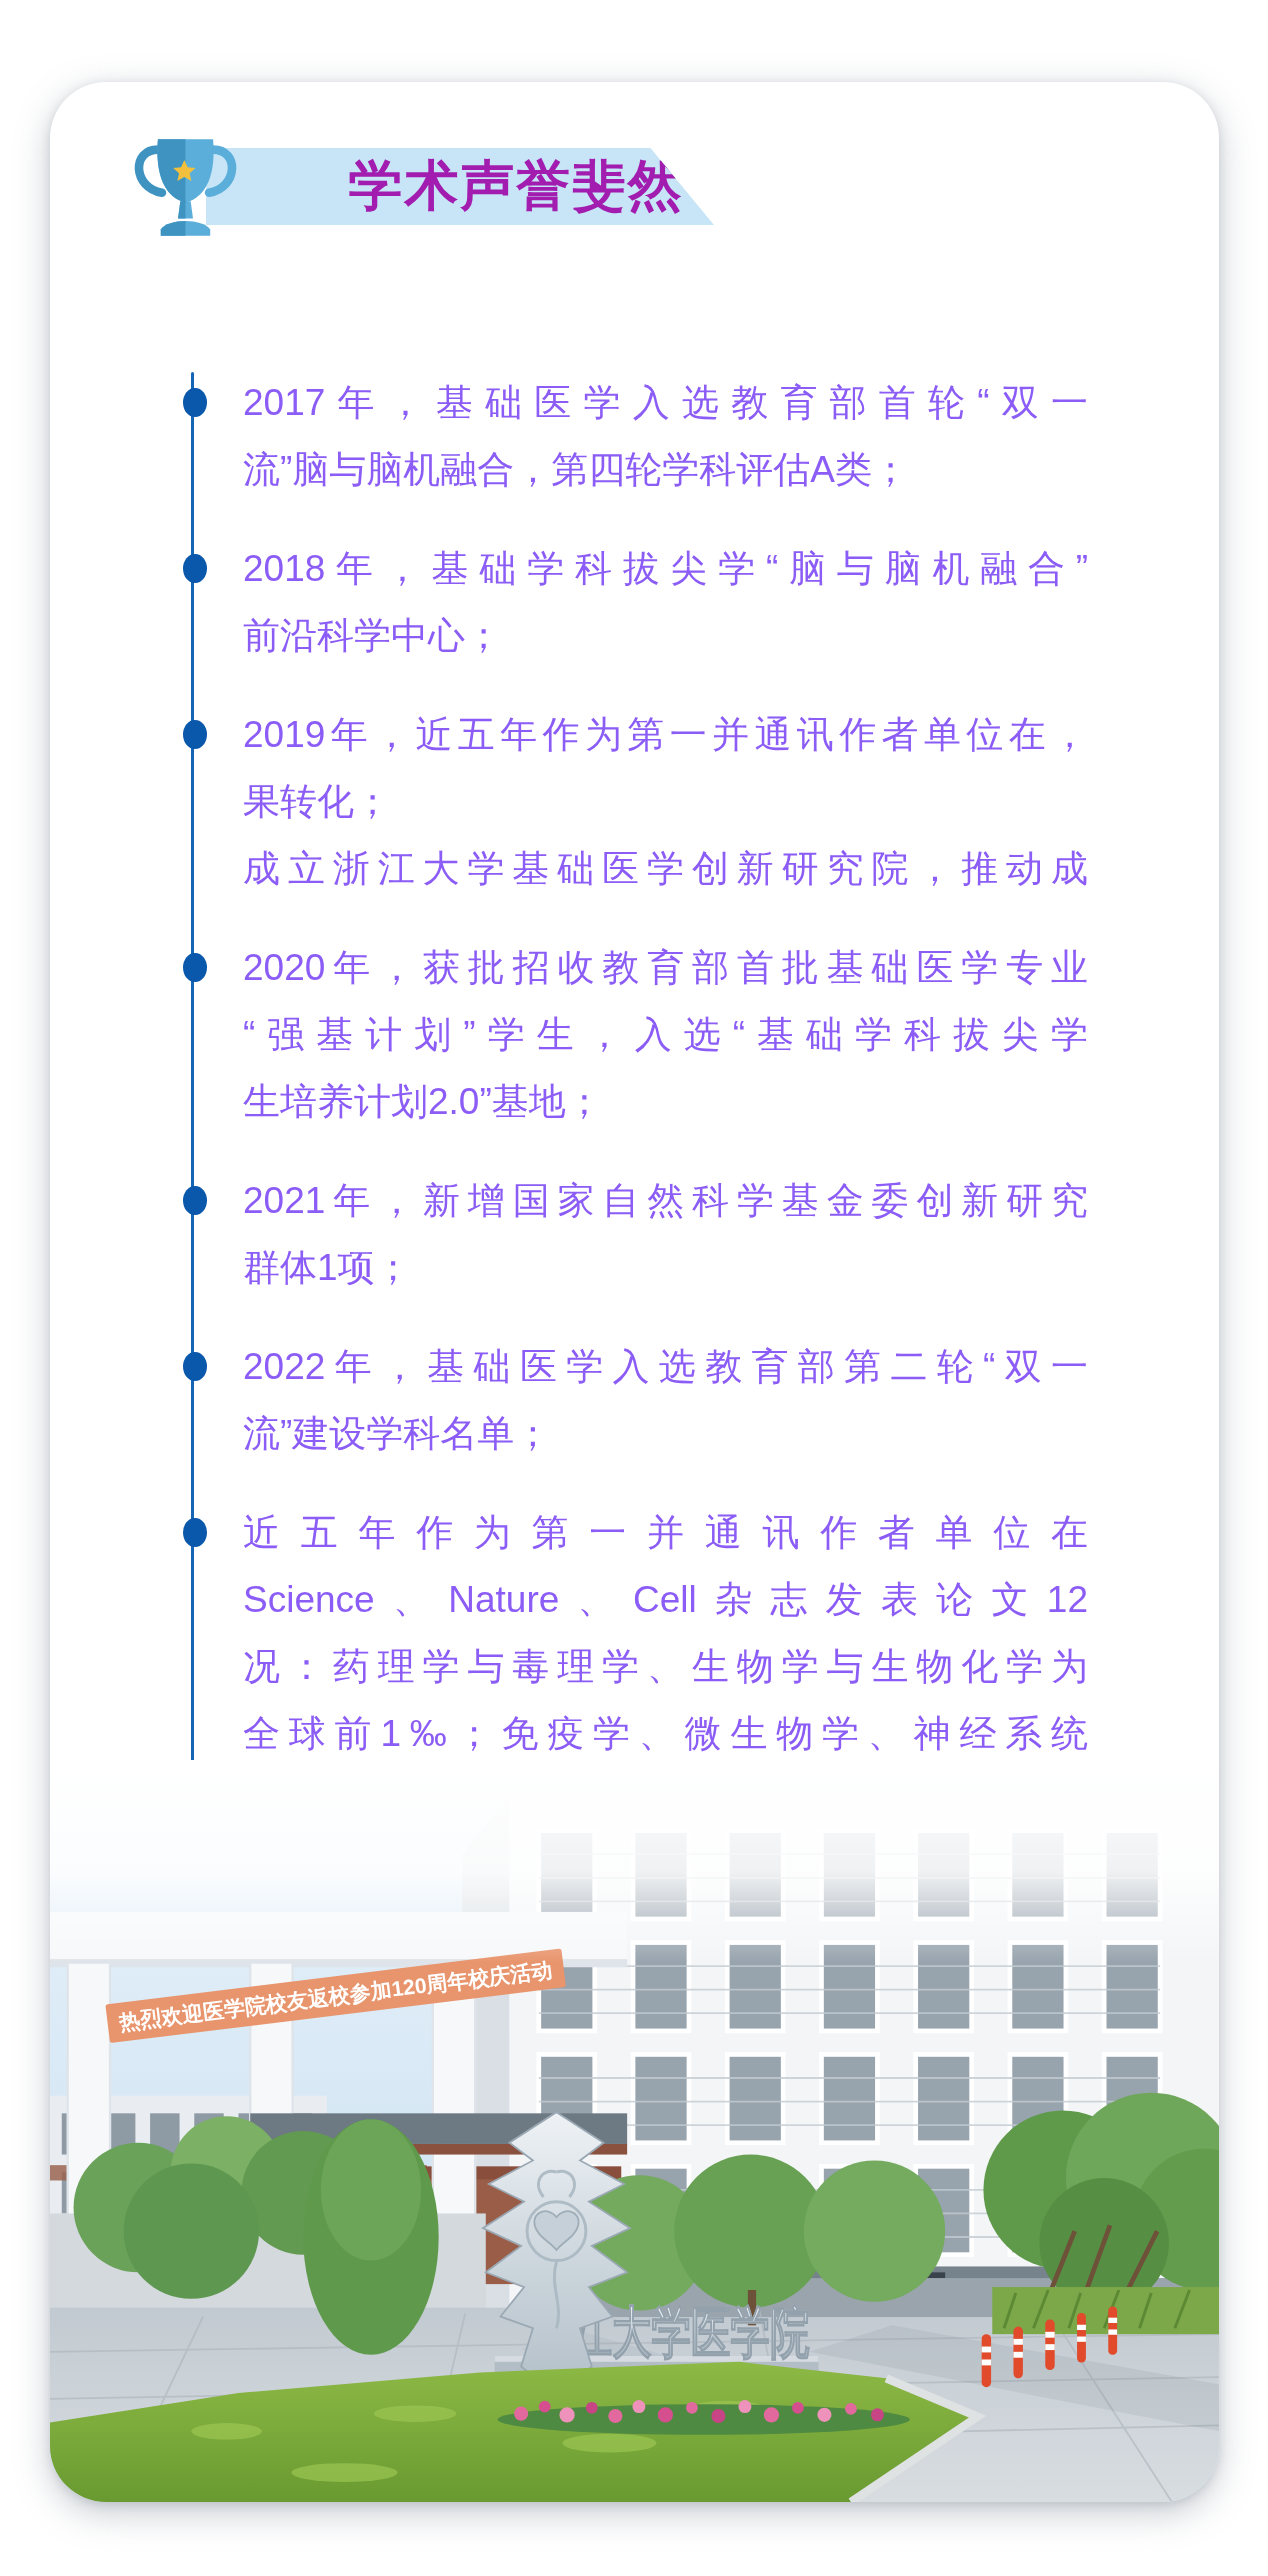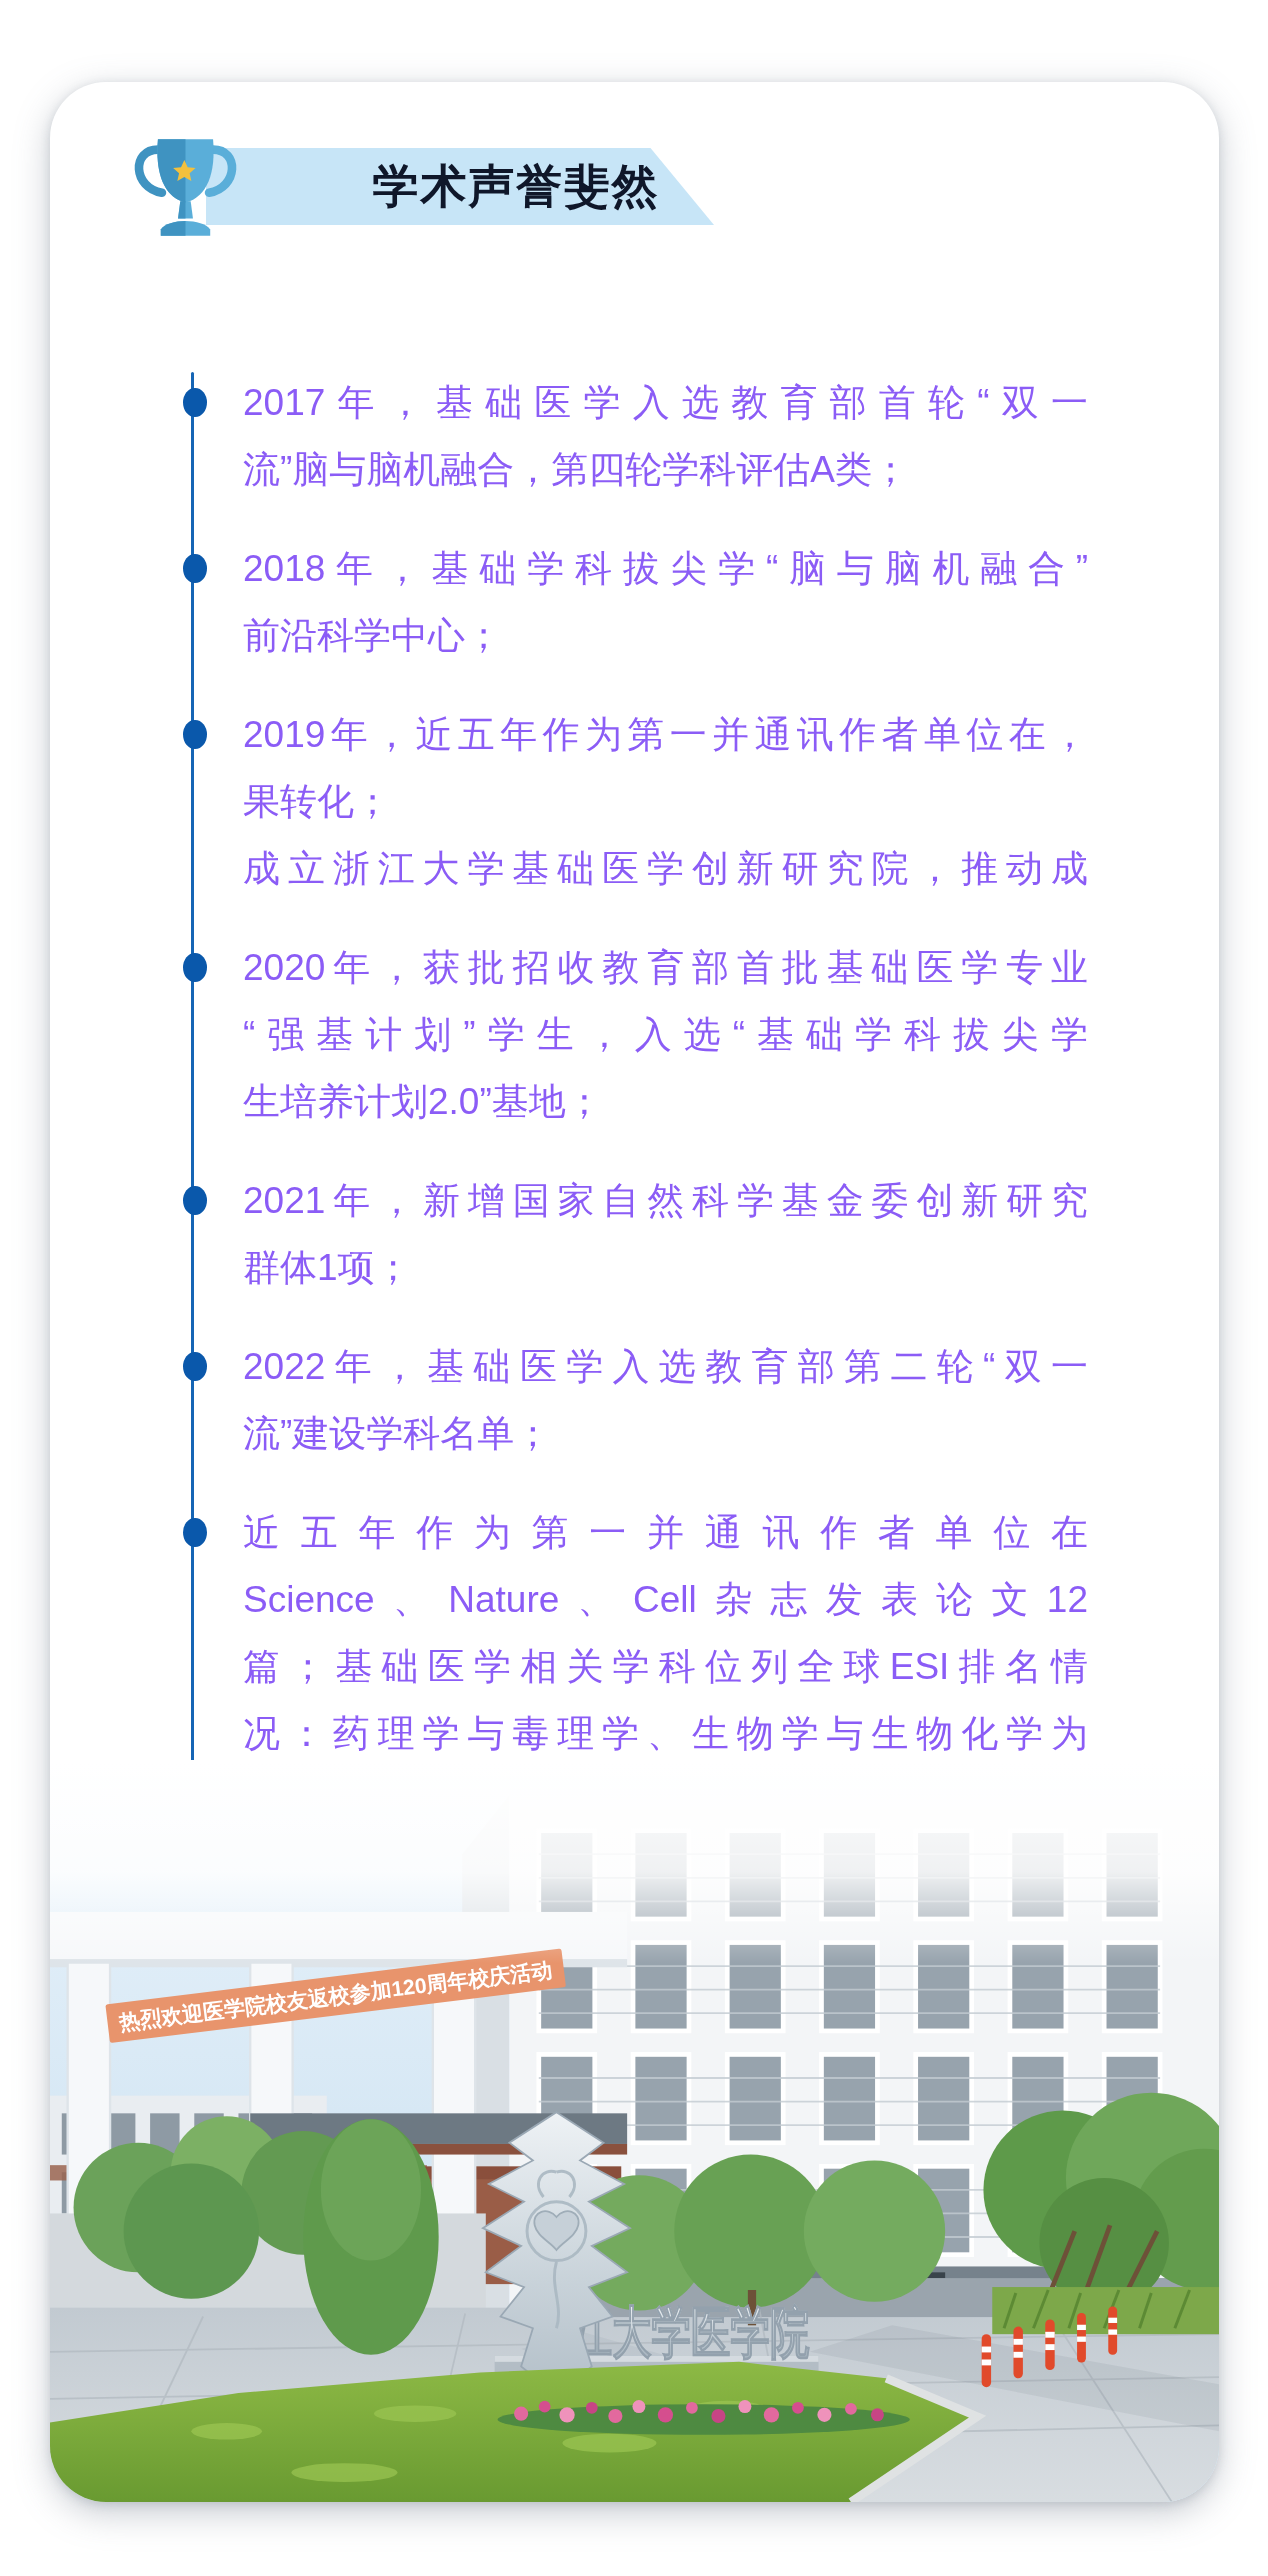--- a/index.html
+++ b/index.html
@@ -16,21 +16,21 @@
   
   .hdr-banner{
     position:absolute;left:156px;top:66px;width:508px;height:77px;
     background:#c7e5f7;
     -webkit-clip-path:polygon(0 0,87.5% 0,100% 100%,0 100%);
     clip-path:polygon(0 0,87.5% 0,100% 100%,0 100%);
     display:flex;align-items:center;justify-content:center;
     padding-left:112px;box-sizing:border-box;
   }
   .hdr-title{
-    font-size:46px;font-weight:bold;color:#0f172a;letter-spacing:1.8px;white-space:nowrap;
+    font-size:54px;font-weight:bold;color:#a21caf;letter-spacing:1.8px;white-space:nowrap;
   }
   .trophy{position:absolute;left:78px;top:55px;width:115px;height:100px;}
   
   .tl-rule{
     position:absolute;left:141px;top:290px;width:2.9px;height:1590px;
     background:#1565b5;border-radius:1.8px;
   }
   .timeline{position:absolute;left:193px;top:287px;width:845px;}
   .tl-item{position:relative;margin-bottom:32px;}
   .tl-item .dot{
@@ -127,21 +127,20 @@
         <div class="para">
           <div class="jline">2022年，基础医学入选教育部第二轮“双一</div>
           <div class="jline end">流”建设学科名单；</div>
         </div>
       </div>
       <div class="tl-item">
         <span class="dot"></span>
         <div class="para">
           <div class="jline">近五年作为第一并通讯作者单位在</div>
           <div class="jline">Science、Nature、Cell杂志发表论文12</div>
-          <div class="jline">篇；基础医学相关学科位列全球ESI排名情</div>
           <div class="jline">况：药理学与毒理学、生物学与生物化学为</div>
           <div class="jline">全球前1‰；免疫学、微生物学、神经系统</div>
           <div class="jline">学与行为学、分子生物学与遗传学为全球前</div>
           <div class="jline end">1%。</div>
         </div>
       </div>
     </div>
 
   <div class="photo-wrap">
   <svg viewBox="0 0 1985 1260" width="1169" height="742" preserveAspectRatio="none">

